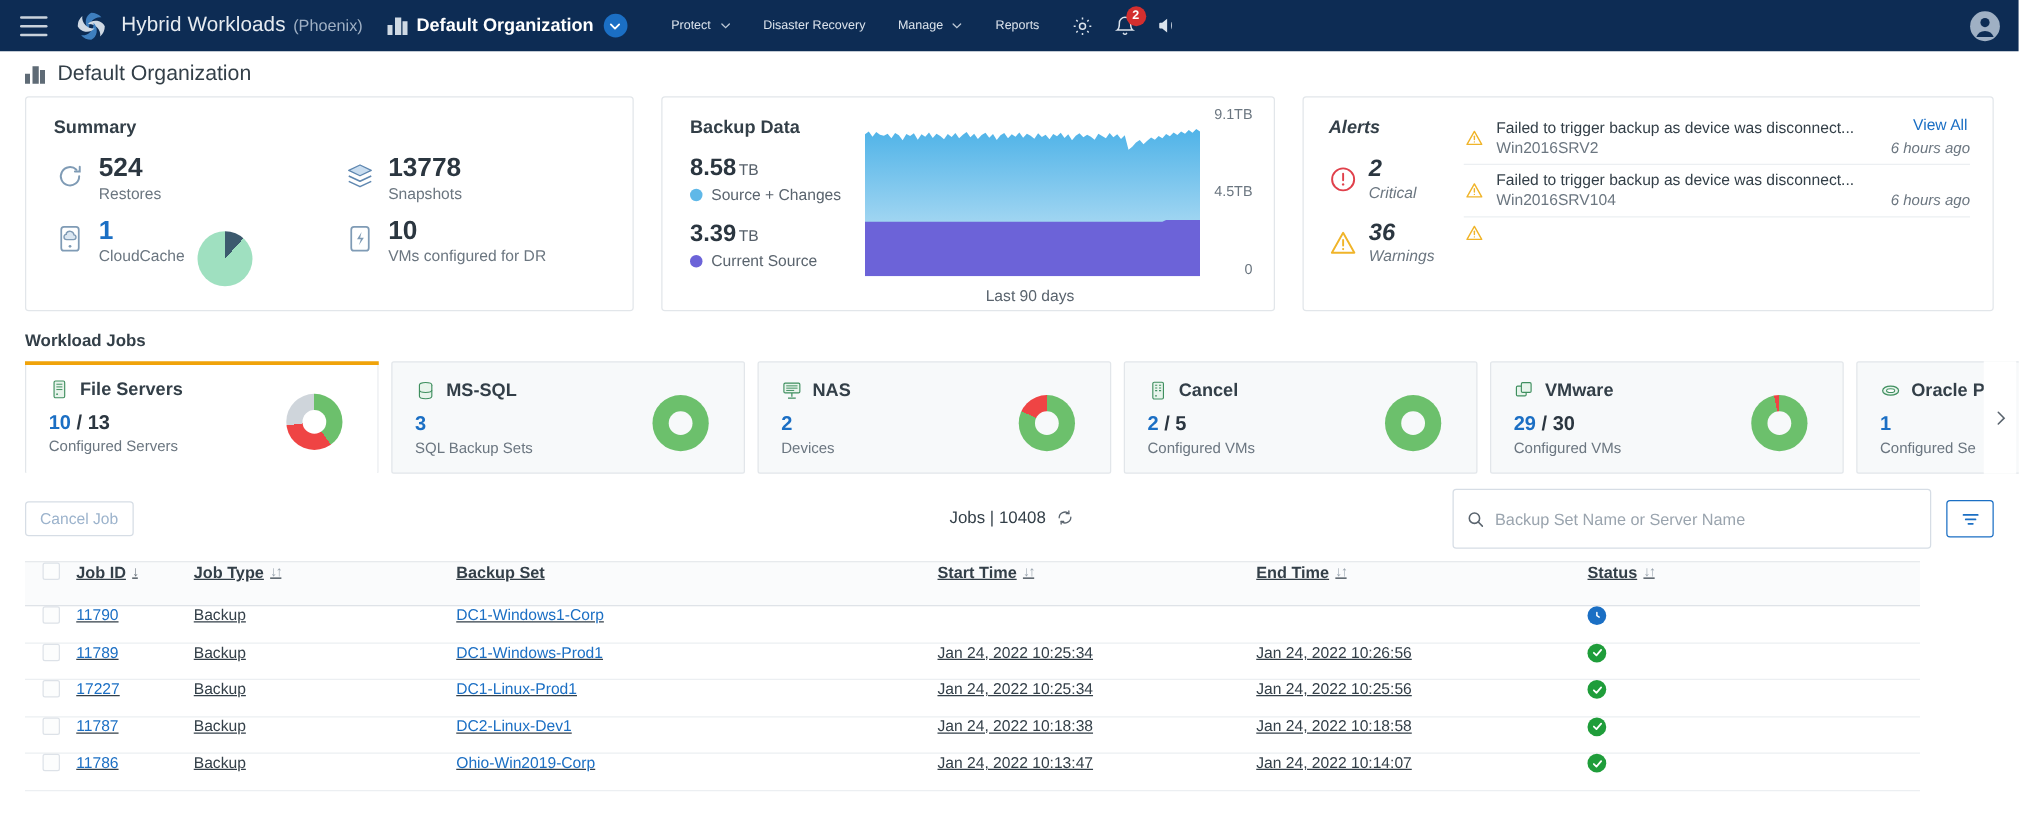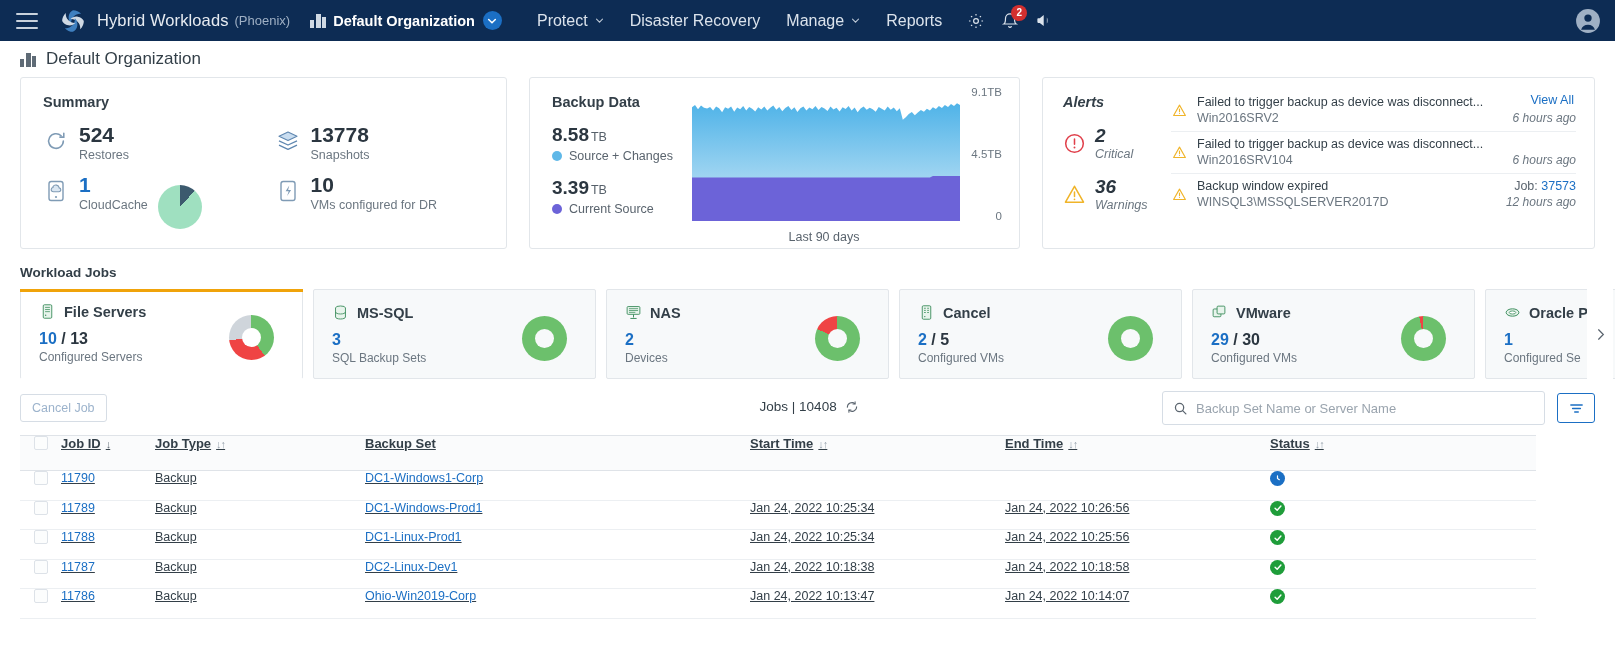--- a/index.html
+++ b/index.html
@@ -27,21 +27,21 @@
   .app-title { font-size: 16.5px; color: #e6ebf1; letter-spacing: .1px; }
   .app-sub { font-size: 13px; color: #9fb0c4; margin-left: 6px; }
   .org-icon { margin-left: 20px; margin-right: 7px; display: flex; align-items: flex-end; gap: 1.5px; height: 15px; }
   .org-icon i { display: block; background: #cfd9e4; }
   .org-icon i:nth-child(1){ width:4px; height:8px; }
   .org-icon i:nth-child(2){ width:5px; height:14px; }
   .org-icon i:nth-child(3){ width:4px; height:11px; }
   .org-name { font-size: 14.5px; font-weight: bold; color: #ffffff; }
   .org-caret { width: 19px; height: 19px; border-radius: 50%; background: #1b6fc4; margin-left: 8px; display: flex; align-items: center; justify-content: center; cursor: pointer; }
   .nav-items { display: flex; align-items: center; margin-left: 22px; gap: 0; }
-  .nav-item { display: flex; align-items: center; font-size: 16px; color: #dbe3ec; padding: 0 13px; cursor: pointer; white-space: nowrap; }
+  .nav-item { display: flex; align-items: center; font-size: 10px; color: #dbe3ec; padding: 0 13px; cursor: pointer; white-space: nowrap; }
   .nav-item .chev { margin-left: 7px; opacity: .85; }
   .nav-icons { display: flex; align-items: center; margin-left: 12px; gap: 16px; }
   .icon-btn { cursor: pointer; position: relative; display: flex; align-items: center; }
   .badge {
     position: absolute; top: -7px; right: -8px;
     background: #d32f2f; color: #fff; font-size: 10px; font-weight: bold;
     min-width: 16px; height: 16px; border-radius: 8px;
     display: flex; align-items: center; justify-content: center; padding: 0 3px;
   }
   .avatar-wrap { margin-left: auto; cursor: pointer; display: flex; align-items: center; }
@@ -112,21 +112,21 @@
   .wl-donut::after { content: ""; position: absolute; inset: 13px; background: #fff; border-radius: 50%; }
   .wl-tab:not(.active) .wl-donut::after { background: #f7f9fa; }
   .wl-next { position: absolute; right: 2px; top: 0; bottom: 0; width: 26px; display: flex; align-items: center; justify-content: center; cursor: pointer; background: #fff; }
 
   
   .toolbar { display: flex; align-items: center; padding: 12px 20px 10px 20px; position: relative; }
   .btn-cancel { font-size: 12.5px; color: #9cb3cc; background: #fff; border: 1px solid #d6dde5; border-radius: 3px; padding: 6px 11px; cursor: pointer; font-family: inherit; }
   .jobs-count { position: absolute; left: 4px; right: 0; text-align: center; font-size: 13.5px; color: #333f48; pointer-events: none; }
   .jobs-count .refresh { margin-left: 5px; cursor: pointer; pointer-events: auto; display: inline-block; vertical-align: -3px; }
   .tb-right { margin-left: auto; display: flex; align-items: center; gap: 12px; }
-  .search-box { width: 383px; height: 34px; border: 1px solid #d6dde5; border-radius: 3px; display: flex; align-items: center; padding: 0 10px; gap: 8px; background: #fff; }
+  .search-box { width: 383px; height: 48px; border: 1px solid #d6dde5; border-radius: 3px; display: flex; align-items: center; padding: 0 10px; gap: 8px; background: #fff; }
   .search-box input { border: none; outline: none; font-size: 13px; font-family: inherit; color: #333f48; flex: 1; background: transparent; }
   .search-box input::placeholder { color: #9aa4ae; }
   .filter-btn { width: 38px; height: 30px; border: 1px solid #1b6fc4; border-radius: 3px; background: #fff; display: flex; align-items: center; justify-content: center; cursor: pointer; }
 
   
   .tbl { width: 1516px; margin: 0 20px; border-top: 1px solid #dfe3e8; }
   .tr { display: flex; align-items: flex-start; height: 29.5px; border-bottom: 1px solid #eceff2; text-decoration: underline; }
   .thead { background: #fafbfc; height: 35px; border-bottom: 1px solid #dfe3e8; }
   .th { font-size: 13px; font-weight: bold; color: #333f48; display: flex; align-items: center; gap: 5px; }
   .td { font-size: 12.5px; color: #333f48; }
@@ -409,30 +409,20 @@
       </div>
 
       <div class="al-row">
         <span class="al-warn-ico">
           <svg width="15" height="15" viewBox="0 0 24 24" fill="none" stroke="#f0b429" stroke-width="1.8">
               <path d="M12 3.4 21.4 20H2.6z" stroke-linejoin="round"></path>
               <path d="M12 9.6v4.2" stroke-linecap="round"></path>
               <circle cx="12" cy="16.8" r="0.9" fill="#f0b429" stroke="none"></circle>
             </svg>
         </span>
-        <div class="al-body">
-          <div class="al-line1">
-            <span class="al-msg">Backup window expired</span>
-            <span class="al-job"><span>Job: </span><a>37573</a></span>
-          </div>
-          <div class="al-line2">
-            <span class="al-src">WINSQL3\MSSQLSERVER2017D</span>
-            <span class="al-time">12 hours ago</span>
-          </div>
-        </div>
       </div>
     </div>
     <a class="view-all">View All</a>
   </div>
 </div>
 
 <div class="wl-title">Workload Jobs</div>
 <div class="wl-tabs" id="wlTabs">
     <div class="wl-tab active">
       <div class="wl-head">
@@ -602,21 +592,21 @@
         <span class="td c-status"><span class="st-ico" style="background:#1f9d3a">
             <svg width="10" height="10" viewBox="0 0 24 24" fill="none" stroke="#fff" stroke-width="3.4" stroke-linecap="round" stroke-linejoin="round">
               <path d="M5 12.6 10 17.4 19 7"></path>
             </svg>
           </span></span>
       </div>
       <div class="tr">
         <span class="c-chk">
           <span class="chk"></span>
         </span>
-        <span class="td c-id"><a class="link">11788</a></span>
+        <span class="td c-id"><a class="link">17227</a></span>
         <span class="td c-type">Backup</span>
         <span class="td c-set"><a class="link">DC1-Linux-Prod1</a></span>
         <span class="td c-start">Jan 24, 2022 10:25:34</span>
         <span class="td c-end">Jan 24, 2022 10:25:56</span>
         <span class="td c-status"><span class="st-ico" style="background:#1f9d3a">
             <svg width="10" height="10" viewBox="0 0 24 24" fill="none" stroke="#fff" stroke-width="3.4" stroke-linecap="round" stroke-linejoin="round">
               <path d="M5 12.6 10 17.4 19 7"></path>
             </svg>
           </span></span>
       </div>

